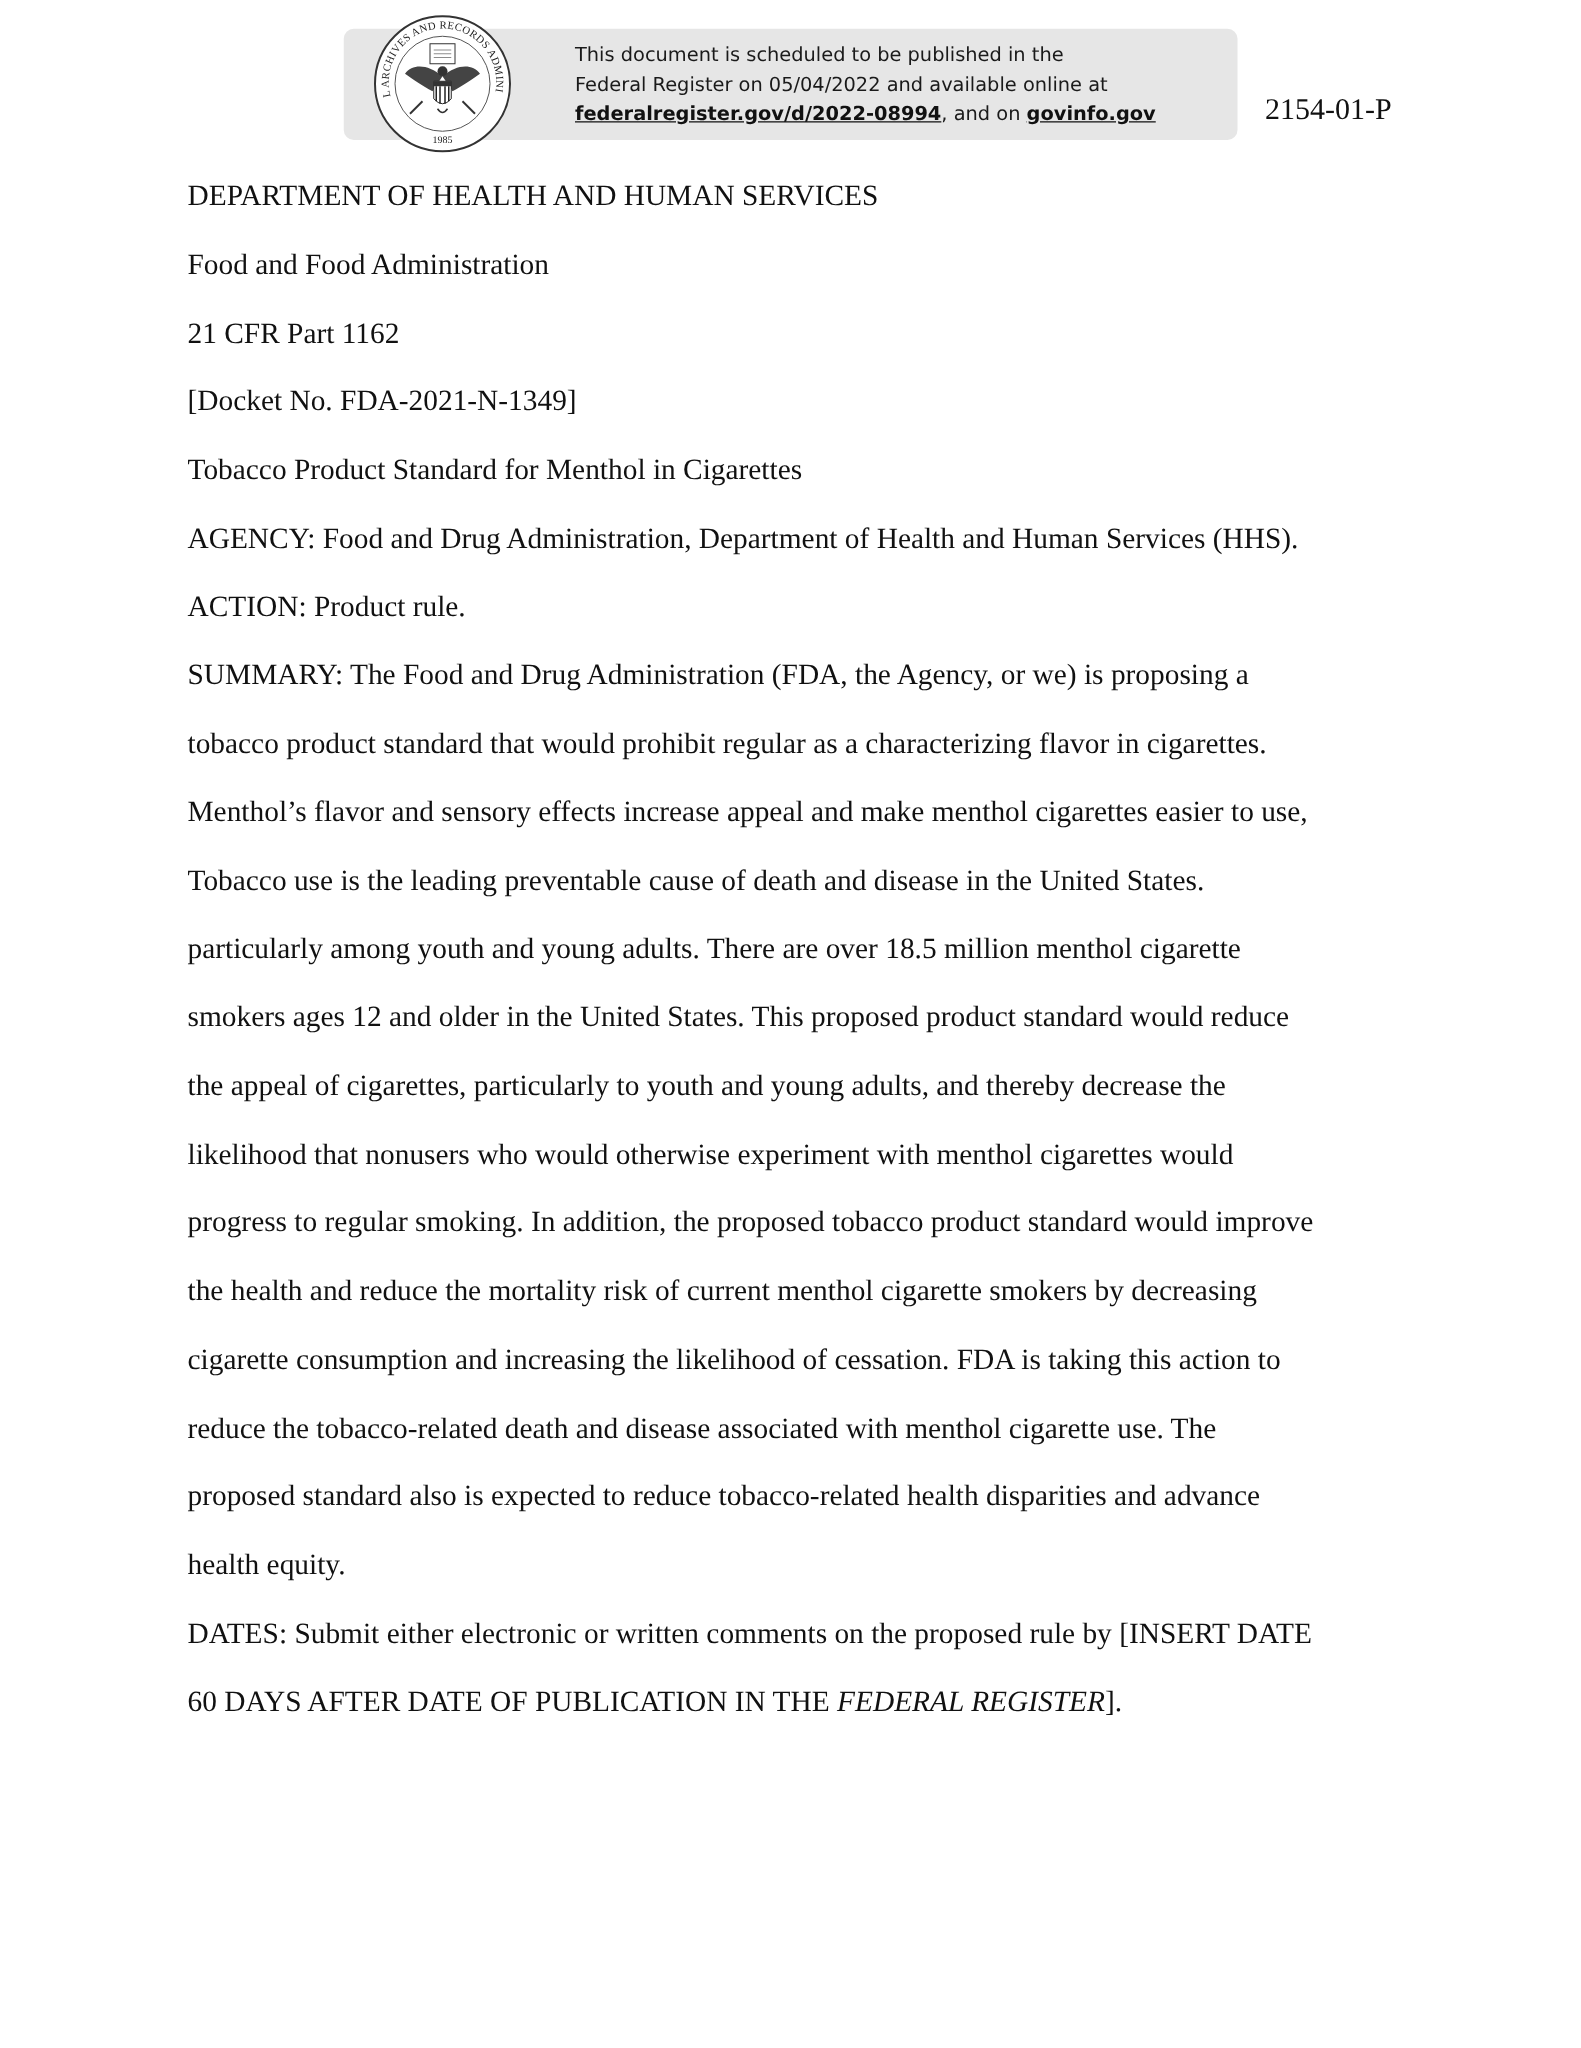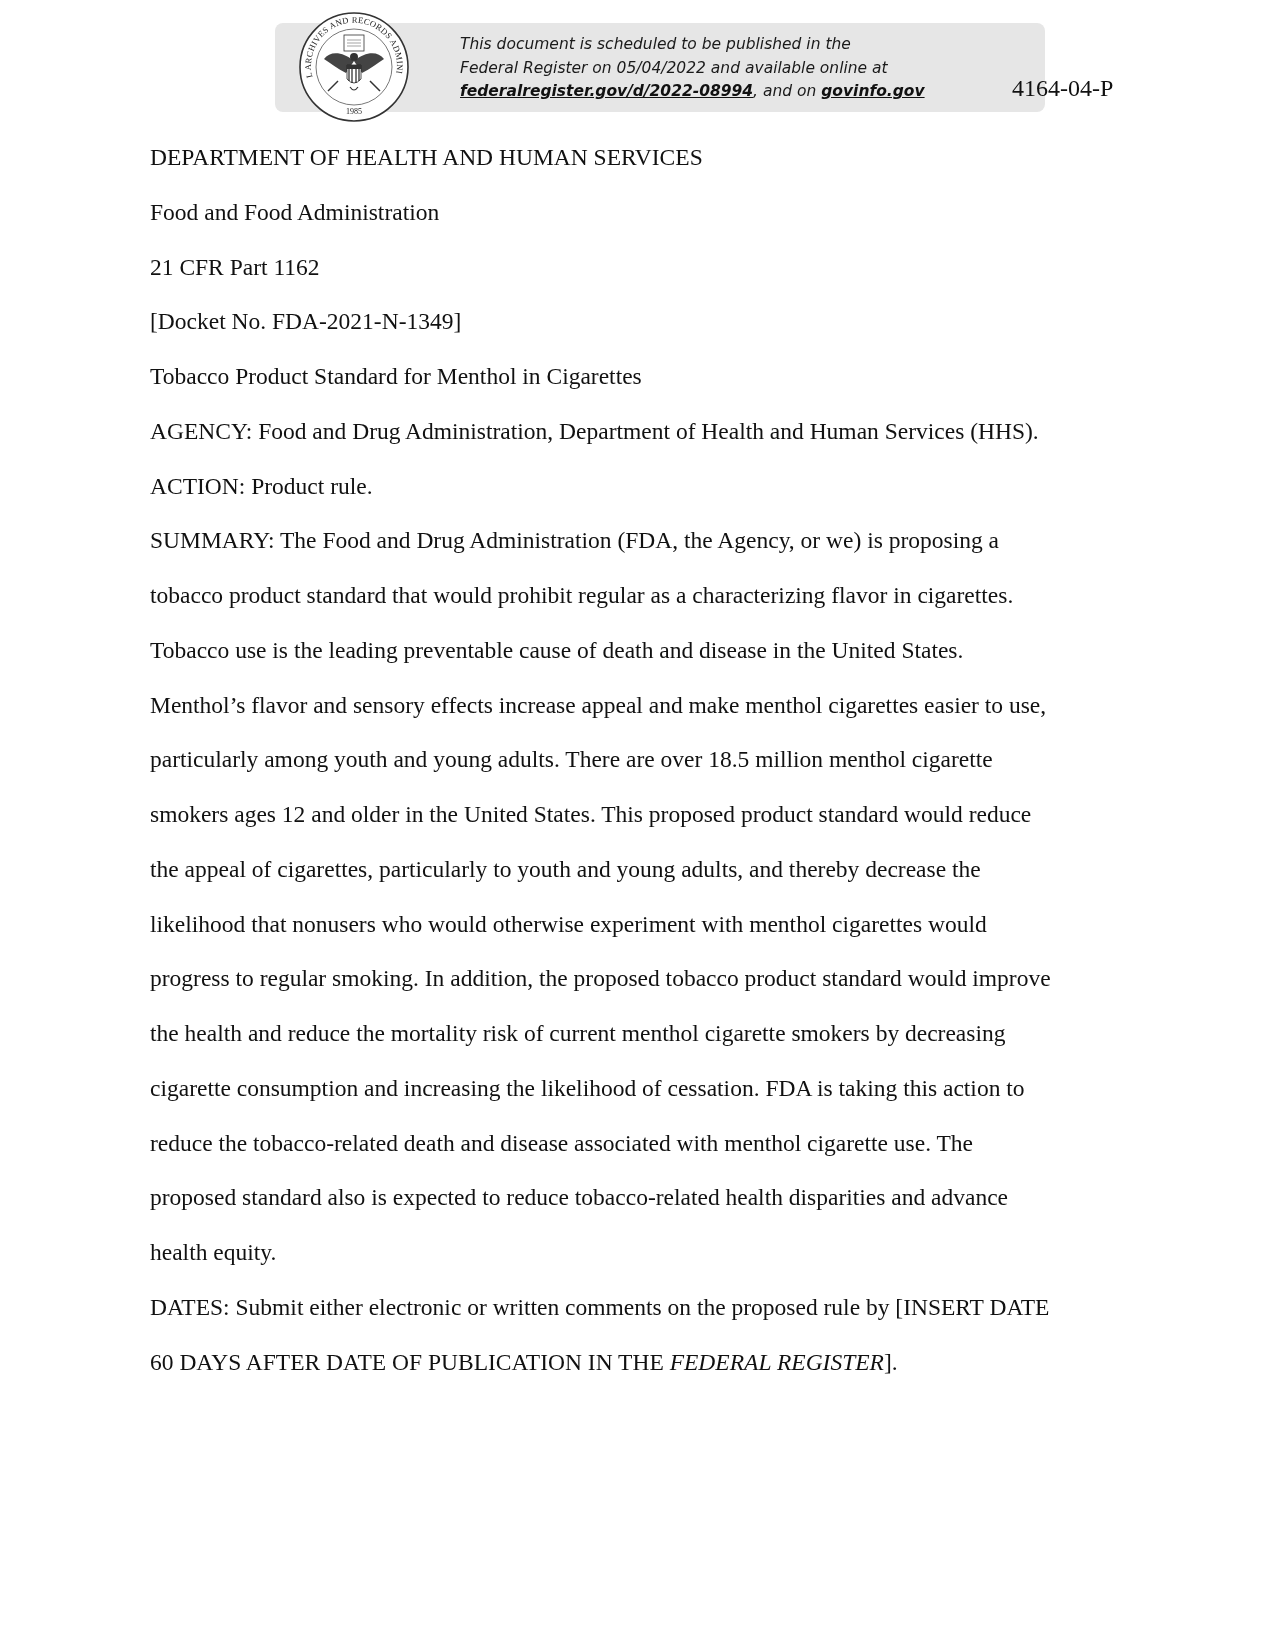--- a/index.html
+++ b/index.html
@@ -12,25 +12,24 @@
       height: 1638px;
       position: relative;
       overflow: hidden;
       font-family: "Liberation Serif", serif;
       color: #111111;
     }
     .banner {
       position: absolute;
       left: 275px;
       top: 23px;
-      width: 770px;
+      width: 715px;
       height: 89px;
       background: #e6e6e6;
       border-radius: 8px;
-      font-style: italic;
     }
     .banner-text {
       position: absolute;
       left: 185px;
       top: 10px;
       font-family: "DejaVu Sans", sans-serif;
       font-size: 15.5px;
       line-height: 23.5px;
       color: #1a1a1a;
       white-space: nowrap;
@@ -109,35 +108,35 @@
     <line x1="54" y1="58" x2="54" y2="72" stroke="#222" stroke-width="1.2"></line>
     <line x1="58" y1="58" x2="58" y2="72" stroke="#222" stroke-width="1.2"></line>
     <line x1="61" y1="58" x2="61" y2="70" stroke="#222" stroke-width="1.2"></line>
 
     <path d="M40 70 Q 34 76 30 80" stroke="#333" stroke-width="1.5" fill="none"></path>
     <path d="M72 70 Q 78 76 82 80" stroke="#333" stroke-width="1.5" fill="none"></path>
     <path d="M52 76 Q 56 82 60 76" stroke="#333" stroke-width="1.2" fill="none"></path>
   </svg>
 </div>
 
-<div class="doc-code">4164-04-P</div>
+<div class="doc-code">2154-01-P</div>
 
 <div class="content">
   <div class="line">DEPARTMENT OF HEALTH AND HUMAN SERVICES</div>
   <div class="line">Food and Food Administration</div>
   <div class="line">21 CFR Part 1162</div>
   <div class="line">[Docket No. FDA-2021-N-1349]</div>
   <div class="line">Tobacco Product Standard for Menthol in Cigarettes</div>
   <div class="line">AGENCY:  Food and Drug Administration, Department of Health and Human Services (HHS).</div>
   <div class="line">ACTION:  Product rule.</div>
   <div>
     <div class="line">SUMMARY:  The Food and Drug Administration (FDA, the Agency, or we) is proposing a</div>
     <div class="line">tobacco product standard that would prohibit regular as a characterizing flavor in cigarettes.</div>
+    <div class="line">Menthol’s flavor and sensory effects increase appeal and make menthol cigarettes easier to use,</div>
     <div class="line">Tobacco use is the leading preventable cause of death and disease in the United States.</div>
-    <div class="line">Menthol’s flavor and sensory effects increase appeal and make menthol cigarettes easier to use,</div>
     <div class="line">particularly among youth and young adults.  There are over 18.5 million menthol cigarette</div>
     <div class="line">smokers ages 12 and older in the United States.  This proposed product standard would reduce</div>
     <div class="line">the appeal of cigarettes, particularly to youth and young adults, and thereby decrease the</div>
     <div class="line">likelihood that nonusers who would otherwise experiment with menthol cigarettes would</div>
     <div class="line">progress to regular smoking.  In addition, the proposed tobacco product standard would improve</div>
     <div class="line">the health and reduce the mortality risk of current menthol cigarette smokers by decreasing</div>
     <div class="line">cigarette consumption and increasing the likelihood of cessation.  FDA is taking this action to</div>
     <div class="line">reduce the tobacco-related death and disease associated with menthol cigarette use.  The</div>
     <div class="line">proposed standard also is expected to reduce tobacco-related health disparities and advance</div>
     <div class="line">health equity.</div>

